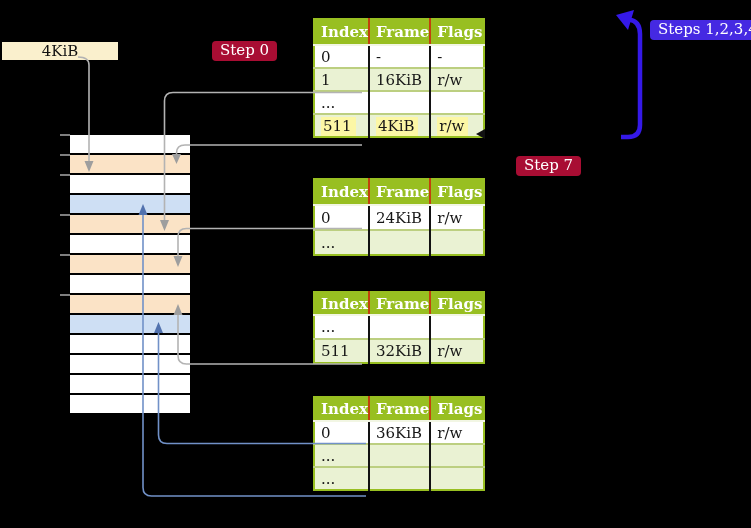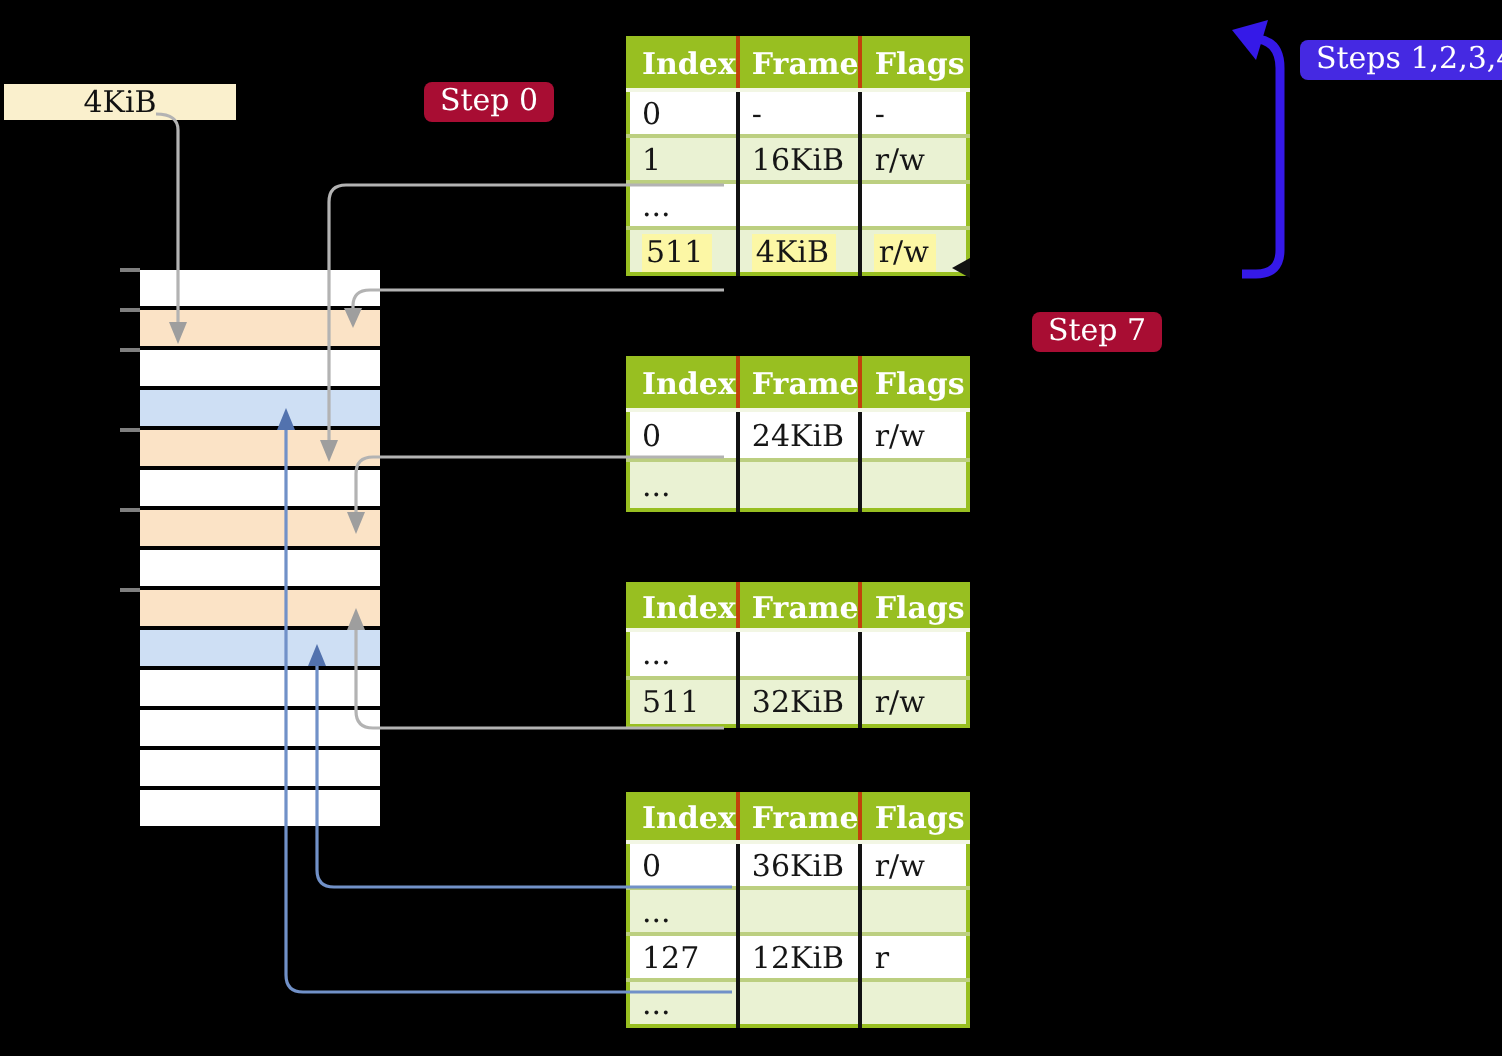--- a/index.html
+++ b/index.html
@@ -195,25 +195,20 @@
         <tr>
           <td>0</td>
           <td>36KiB</td>
           <td>r/w</td>
         </tr>
         <tr class="alt">
           <td>...</td>
           <td>&nbsp;</td>
           <td>&nbsp;</td>
         </tr>
-        <tr>
-          <td>127</td>
-          <td>12KiB</td>
-          <td>r</td>
-        </tr>
         <tr class="alt">
           <td>...</td>
           <td>&nbsp;</td>
           <td>&nbsp;</td>
         </tr>
       </tbody>
     </table>
 
   <svg id="overlay">
 

